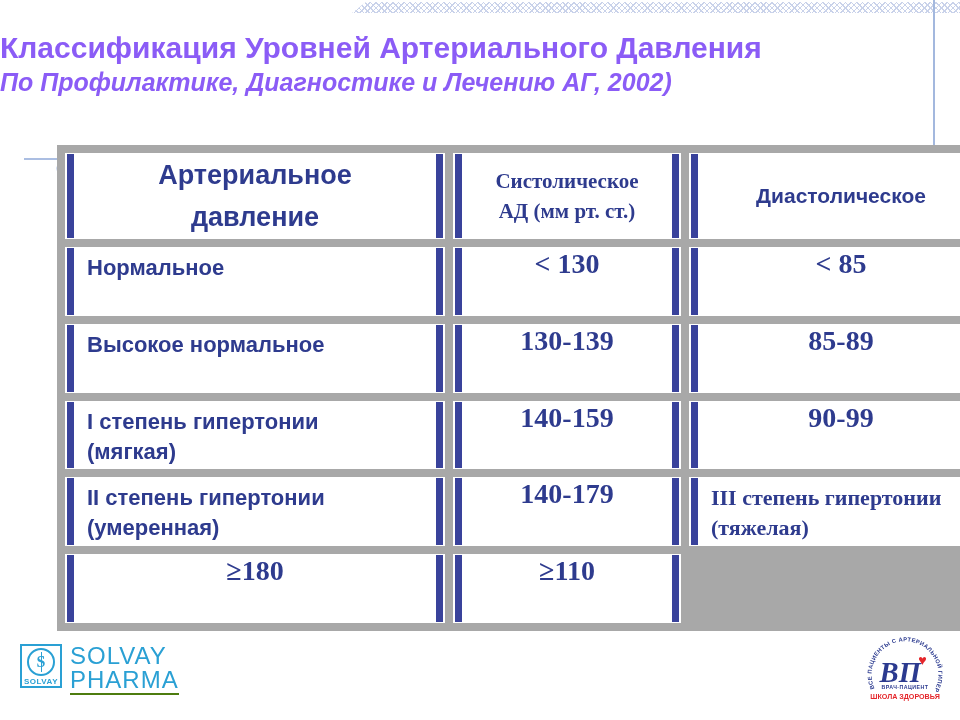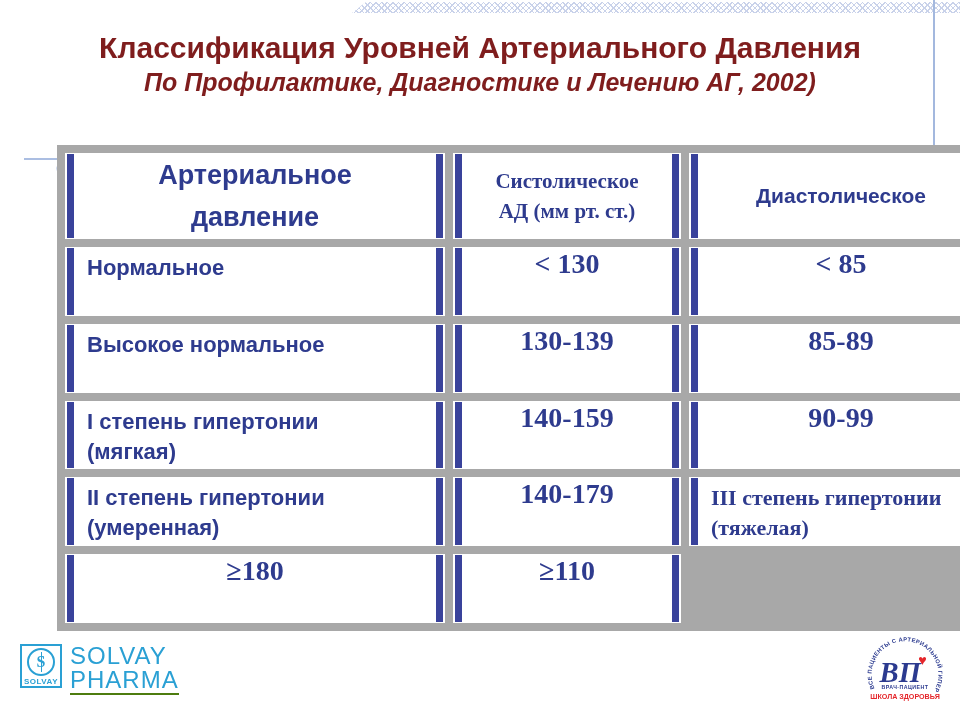--- a/index.html
+++ b/index.html
@@ -13,21 +13,21 @@
     background-image:
       repeating-linear-gradient(45deg,#c9d2ea 0 1px,transparent 1px 4px),
       repeating-linear-gradient(-45deg,#c9d2ea 0 1px,transparent 1px 4px);
     clip-path:polygon(14px 0,100% 0,100% 100%,0 100%);
   }
   .right-vline{
     position:absolute;top:0;left:933px;width:2px;height:248px;background:#a3b8de;
   }
   
   .title-block{
-    position:absolute;top:30px;left:0;width:960px;text-align:center;color:#7f1d1d;
+    position:absolute;top:30px;left:0;width:960px;text-align:left;color:#8b5cf6;
   }
   .title-main{font-size:30px;font-weight:bold;line-height:36px;letter-spacing:0px;}
   .title-sub{font-size:25px;font-weight:bold;font-style:italic;line-height:32px;}
   
   .squiggle{position:absolute;left:24px;top:148px;}
   
   .bp-table{
     position:absolute;left:57px;top:145px;width:944px;height:486px;
     background:#a8a8a8;
     display:grid;

